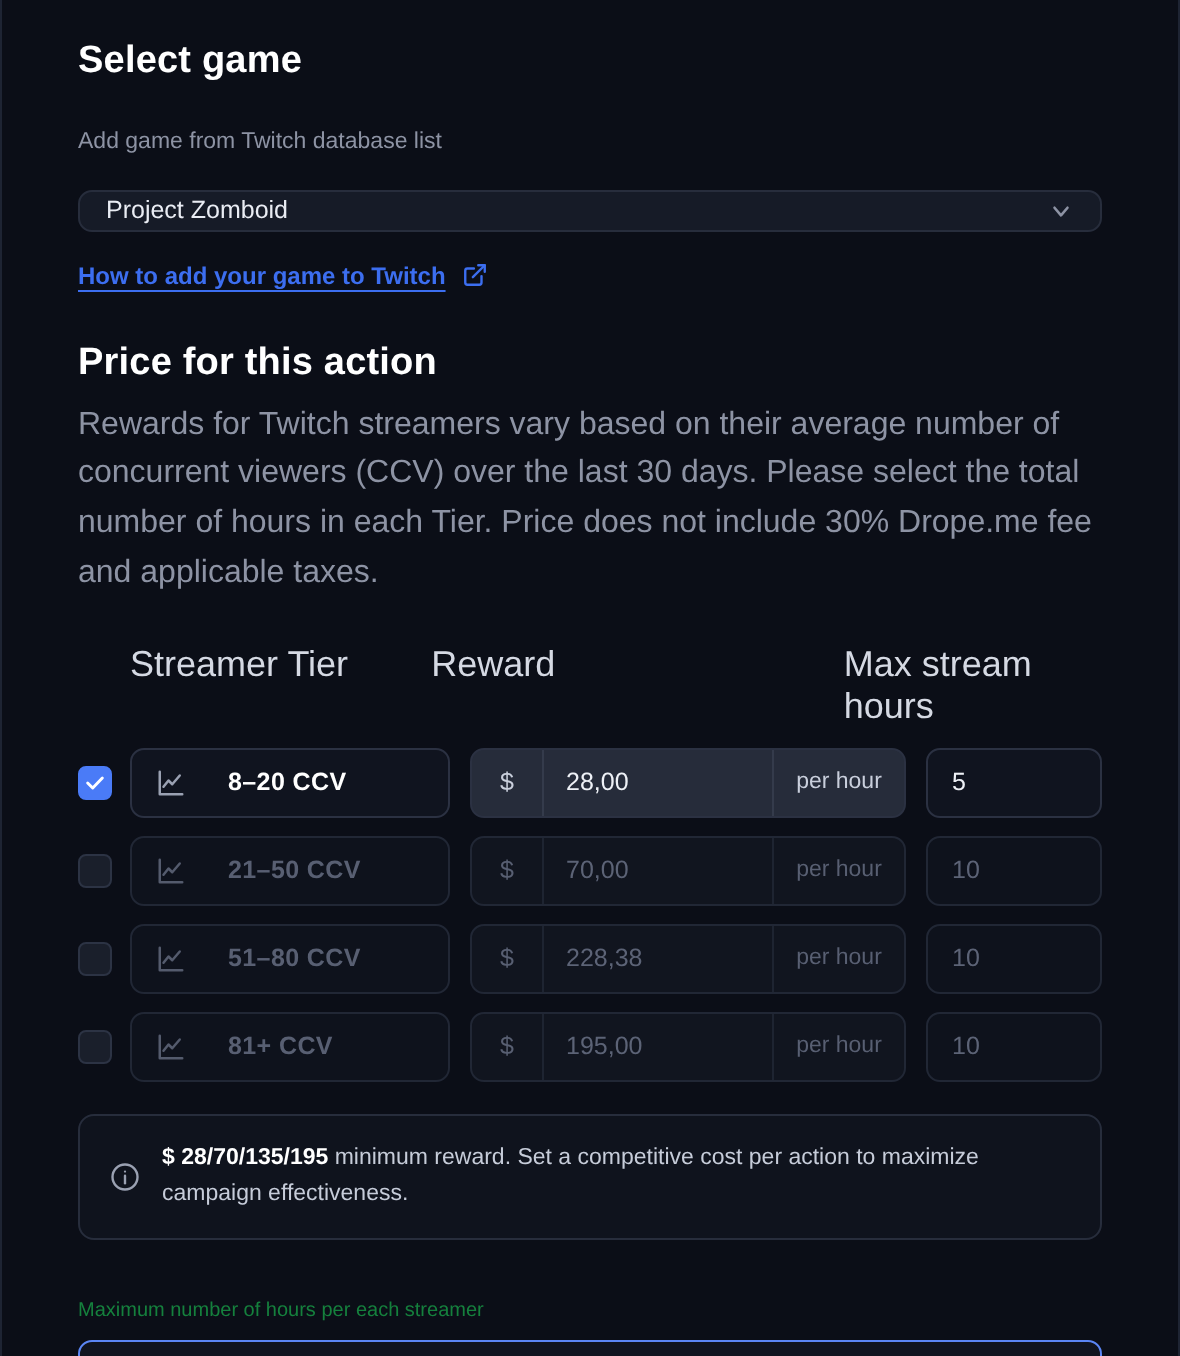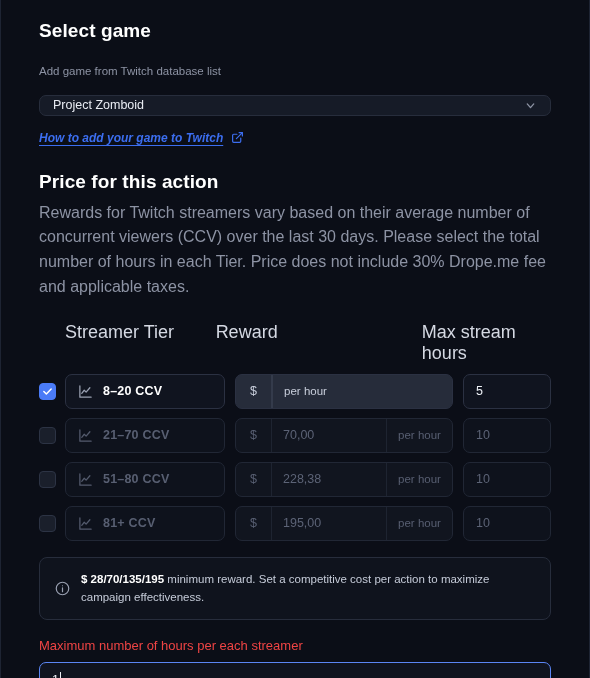--- a/index.html
+++ b/index.html
@@ -62,21 +62,20 @@
     width: 13px; height: 13px;
     display: block;
     color: #8d93a4;
   }
 
   
   .link-row {
     margin-top: 15px;
     display: flex;
     gap: 8px;
-    font-style: italic;
   }
   .ext-link {
     font-size: 12px;
     font-weight: bold;
     color: #3c6ef0;
     text-decoration: underline;
     text-underline-offset: 2.5px;
     cursor: pointer;
   }
   .ext-icon { width: 13px; height: 13px; color: #3c6ef0; display: block; }
@@ -127,21 +126,21 @@
   .cbox svg { width: 11px; height: 11px; color: #fff; display: none; }
   .cbox.on svg { display: block; }
 
   .tier-pill {
     width: 160px;
     height: 35px;
     border: 1px solid #2b3142;
     border-radius: 7px;
     display: flex;
     align-items: center;
-    gap: 10px;
+    gap: 21px;
     padding: 0 12px;
     background: #10141f;
     cursor: pointer;
   }
   .tier-pill.dim { border-color: #20design; }
   .tier-pill.dim { border-color: #212735; background: #0e121c; }
   .tier-ico { width: 15px; height: 15px; color: #9aa1b2; display: block; flex: 0 0 auto; }
   .tier-pill.dim .tier-ico { color: #545b6d; }
   .tier-name {
     font-size: 12.5px;
@@ -217,23 +216,23 @@
   .info-ico { width: 15px; height: 15px; color: #9aa1b2; flex: 0 0 auto; display:block; }
   .note-text {
     font-size: 11.5px;
     color: #c6ccd9;
     line-height: 1.55;
   }
   .note-text b { color: #ffffff; }
 
   
   .field-label {
-    margin-top: 18px;
-    font-size: 13px;
-    color: #ef4444;
+    margin-top: 30px;
+    font-size: 10px;
+    color: #15803d;
   }
   .text-input {
     margin-top: 9px;
     height: 35px;
     border: 1px solid #5b86f5;
     border-radius: 7px;
     background: #10141f;
     display: flex;
     align-items: center;
     padding: 0 12px;
@@ -325,34 +324,35 @@
               <span>
                 <svg class="tier-ico" viewBox="0 0 24 24" fill="none" stroke="currentColor" stroke-width="2" stroke-linecap="round" stroke-linejoin="round">
                   <polyline points="3 3 3 21 21 21"></polyline>
                   <polyline points="6 15 10 10 13 13 19 6"></polyline>
                 </svg>
               </span>
               <span class="tier-name">8–20 CCV</span>
             </div>
             <div class="reward-field">
               <span class="rf-prefix">$</span>
+              <span class="rf-val">28,00</span>
               <span class="rf-suffix">per hour</span>
             </div>
             <div class="max-field">5</div>
           </div>
           <div class="tier-row">
             <div class="cbox"></div>
             <div class="tier-pill dim">
               <span>
                 <svg class="tier-ico" viewBox="0 0 24 24" fill="none" stroke="currentColor" stroke-width="2" stroke-linecap="round" stroke-linejoin="round">
                   <polyline points="3 3 3 21 21 21"></polyline>
                   <polyline points="6 15 10 10 13 13 19 6"></polyline>
                 </svg>
               </span>
-              <span class="tier-name">21–70 CCV</span>
+              <span class="tier-name">21–50 CCV</span>
             </div>
             <div class="reward-field dim">
               <span class="rf-prefix">$</span>
               <span class="rf-val">70,00</span>
               <span class="rf-suffix">per hour</span>
             </div>
             <div class="max-field dim">10</div>
           </div>
           <div class="tier-row">
             <div class="cbox"></div>

